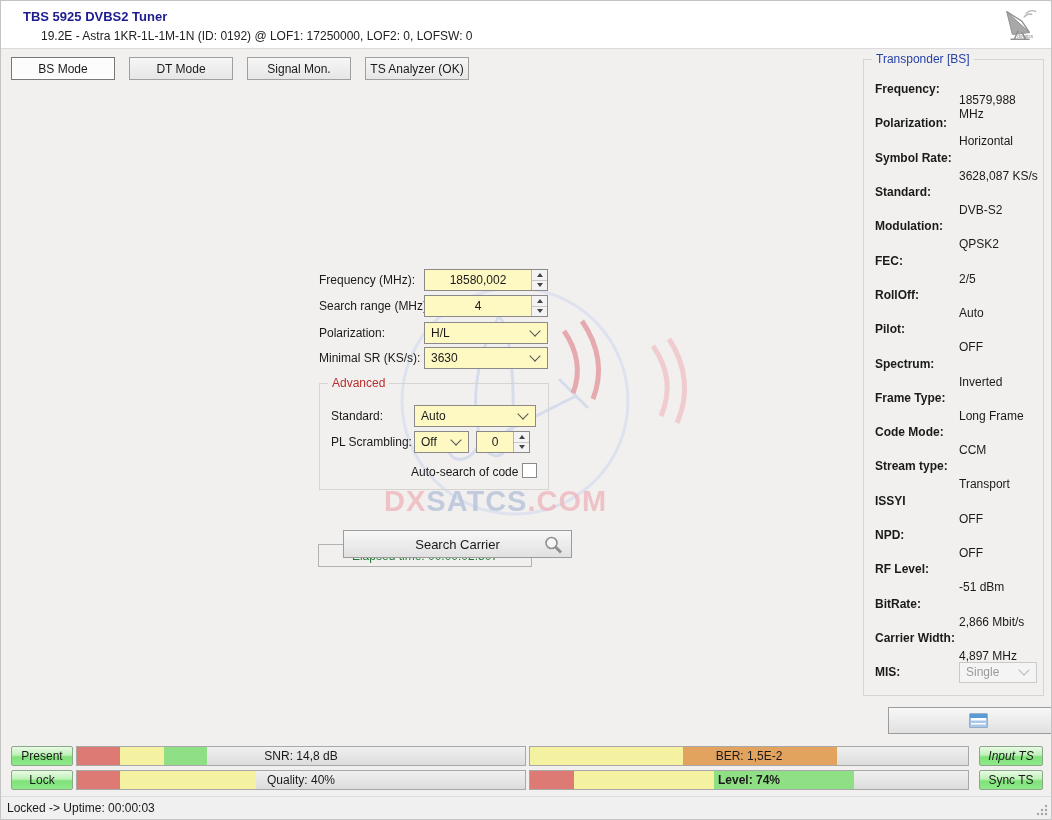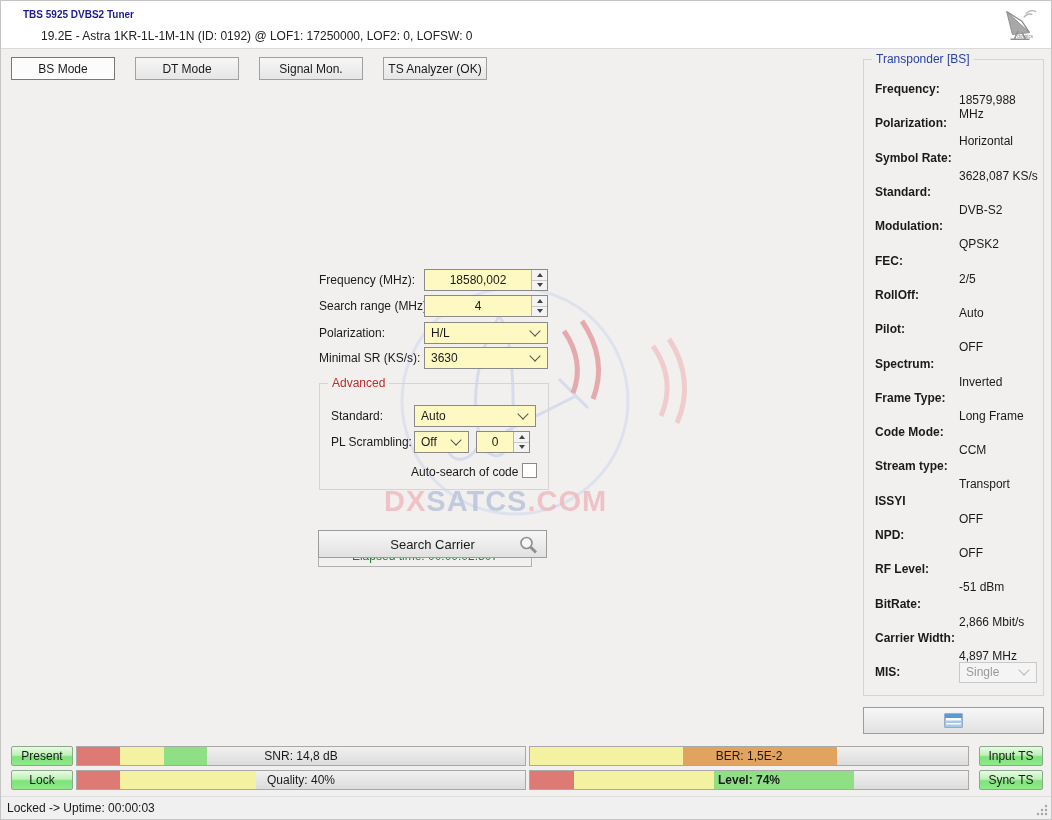--- a/index.html
+++ b/index.html
@@ -3,26 +3,26 @@
 <meta charset="utf-8">
 <style>
   html,body{margin:0;padding:0;}
   body{font-family:"Liberation Sans","DejaVu Sans",sans-serif;background:#d6d6d6;}
   #app{position:relative;width:1052px;height:820px;background:#f1f0ee;overflow:hidden;
        border:1px solid #c4c4c4;box-sizing:border-box;font-size:12px;color:#1a1a1a;}
 
   
   .header{position:absolute;left:0;top:0;width:100%;height:48px;background:#ffffff;
           border-bottom:1px solid #dadada;box-sizing:border-box;}
-  .app-title{position:absolute;left:22px;top:8px;font-size:10px;font-weight:bold;color:#1c1c8f;}
+  .app-title{position:absolute;left:22px;top:8px;font-size:13px;font-weight:bold;color:#1c1c8f;}
   .app-subtitle{position:absolute;left:40px;top:28px;font-size:12px;color:#222;}
   .sat-icon{position:absolute;right:12px;top:6px;width:38px;height:36px;}
 
   
-  .tabs{position:absolute;left:10px;top:56px;display:flex;gap:20px;}
+  .tabs{position:absolute;left:10px;top:56px;display:flex;gap:14px;}
   .tab{width:104px;height:23px;line-height:22px;text-align:center;
        background:linear-gradient(#f6f6f6,#e6e6e6);border:1px solid #a0a0a0;
        box-sizing:border-box;cursor:pointer;color:#1a1a1a;}
   .tab.active{background:#fcfcfc;border:1px solid #777;box-shadow:inset 0 0 0 1px #fff;}
 
   
   .ctl-label{position:absolute;white-space:nowrap;}
   .spinbox,.combo{position:absolute;background:#fef9c3;border:1px solid #8a8a8a;box-sizing:border-box;
                   display:flex;align-items:center;}
   .spinbox .val{flex:1;text-align:center;}
@@ -41,21 +41,21 @@
   
   .groupbox{position:absolute;border:1px solid #d6d4d0;box-sizing:border-box;}
   .group-title{position:absolute;top:-8px;left:8px;background:#f1f0ee;padding:0 4px;}
   .adv-title{color:#bb2e2e;}
   .checkbox{position:absolute;width:15px;height:15px;background:#fff;border:1px solid #8a8a8a;
             box-sizing:border-box;cursor:pointer;}
 
   .elapsed-box{position:absolute;border:1px solid #b2b2b2;box-sizing:border-box;
                display:flex;align-items:center;justify-content:center;color:#1e7a34;}
   .btn{position:absolute;background:linear-gradient(#f7f7f7,#e1e1e1);border:1px solid #9c9c9c;
-       box-sizing:border-box;display:flex;align-items:center;justify-content:center;cursor:pointer;}
+       box-sizing:border-box;display:flex;align-items:center;justify-content:center;cursor:pointer;margin-left:25px;}
 
   
   .tp-title{color:#2742a7;}
   .tp-rows{position:absolute;left:0;top:12px;right:0;}
   .tp-row{display:flex;height:34.3px;align-items:center;padding-left:11px;}
   .tp-row .lbl{width:84px;font-weight:bold;}
   .tp-row .value{flex:1;margin-top:36px;}
 
   
   .indicator{position:absolute;height:20px;box-sizing:border-box;border:1px solid #8aa88a;border-radius:2px;
@@ -293,21 +293,21 @@
     </div>
     <div class="meter-text">SNR: 14,8 dB</div>
   </div>
   <div class="meter" style="left:528px;top:745px;width:440px;">
     <div class="fill">
       <span class="seg" style="width: 35%; background: rgb(244, 241, 161);"></span>
       <span class="seg" style="width: 35%; background: rgb(226, 163, 95);"></span>
     </div>
     <div class="meter-text">BER: 1,5E-2</div>
   </div>
-  <div class="indicator" style="left:978px;top:745px;width:64px;">
+  <div class="indicator" style="left:978px;top:745px;width:64px;font-style:italic;">
     <span>Input TS</span>
   </div>
 
   <div class="indicator" style="left:10px;top:769px;width:62px;">
     <span>Lock</span>
   </div>
   <div class="meter" style="left:75px;top:769px;width:450px;">
     <div class="fill">
       <span class="seg" style="width: 9.5%; background: rgb(220, 122, 115);"></span>
       <span class="seg" style="width: 30.5%; background: rgb(244, 241, 161);"></span>

